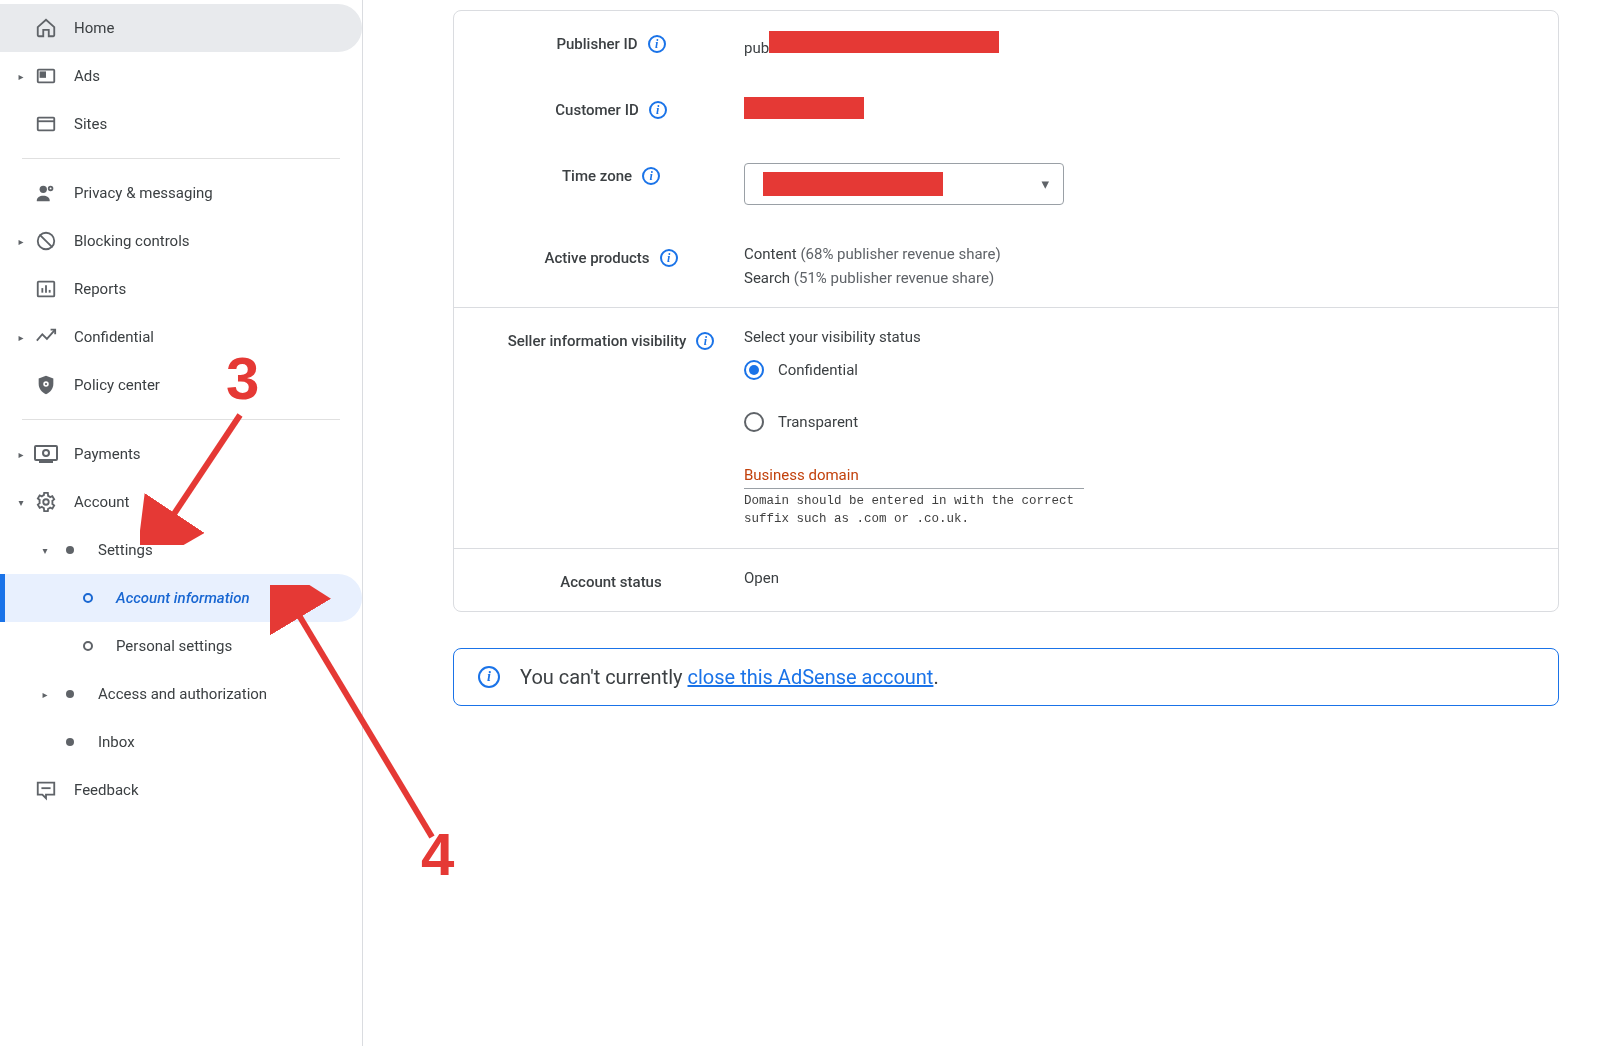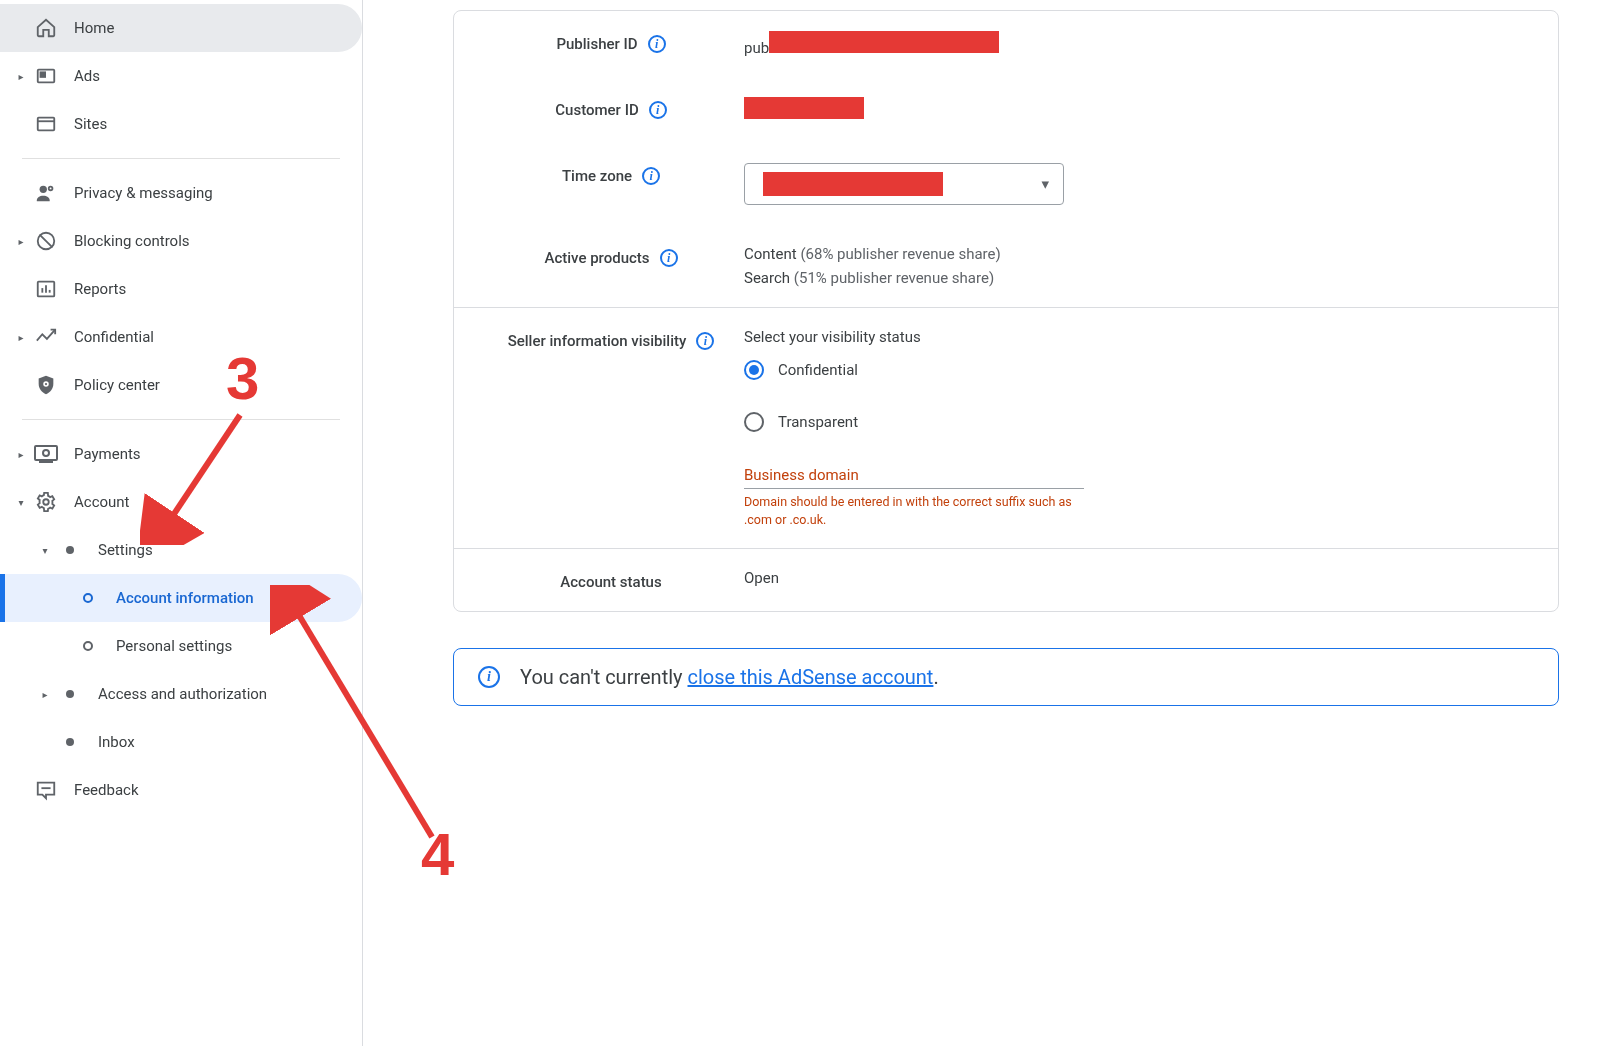--- a/index.html
+++ b/index.html
@@ -57,21 +57,21 @@
     width: 24px;
     height: 24px;
     margin: 0 16px 0 6px;
     display: inline-flex;
     align-items: center;
     justify-content: center;
     color: #5f6368;
     font-size: 20px;
   }
   .nav-label { font-size: 15px; color: #3c4043; }
-  .nav-item.selected .nav-label { color: #1967d2; font-weight: 500; }
+  .nav-item.selected .nav-label { color: #1967d2; font-weight: 500; font-style: italic; }
 
   .sub1 .nav-icon-sub {
     width: 24px; height:24px; margin: 0 16px 0 6px;
     display:inline-flex;align-items:center;justify-content:center;
   }
   .dot { width: 8px; height: 8px; border-radius: 50%; background: #5f6368; }
   .ring { width: 10px; height: 10px; border-radius: 50%; border: 2px solid #5f6368; }
   .nav-item.selected .ring { border-color:#1967d2; }
 
   
@@ -113,21 +113,21 @@
   .radios { display:flex; flex-direction:column; gap:32px; margin-top:14px; }
   .radio { display:flex; align-items:center; gap:14px; cursor:pointer; }
   .radio-circle {
     width:20px;height:20px;border-radius:50%;
     border:2px solid #5f6368;display:inline-flex;align-items:center;justify-content:center;
   }
   .radio-circle.checked { border-color:#1a73e8; }
   .radio-circle.checked::after { content:""; width:10px;height:10px;border-radius:50%;background:#1a73e8; }
   .biz-domain { color:#c2410c; margin-top:34px; }
   .biz-domain-line { border:none; border-top:1px solid #9aa0a6; margin:4px 0; width:340px; }
-  .biz-hint { font-size:12.5px; color:#c2410c; width:340px; line-height:1.4; }
+  .biz-hint { font-size:12.5px; color:#404040; width:340px; line-height:1.4;font-family:Liberation Mono, monospace; }
   .grey { color:#5f6368; }
 
   .alert-box {
     margin-top:36px;
     border:1.5px solid #1a73e8;
     border-radius:8px;
     padding:16px 24px;
     display:flex; align-items:center; gap:20px;
     font-size:20px;
     color:#3c4043;

